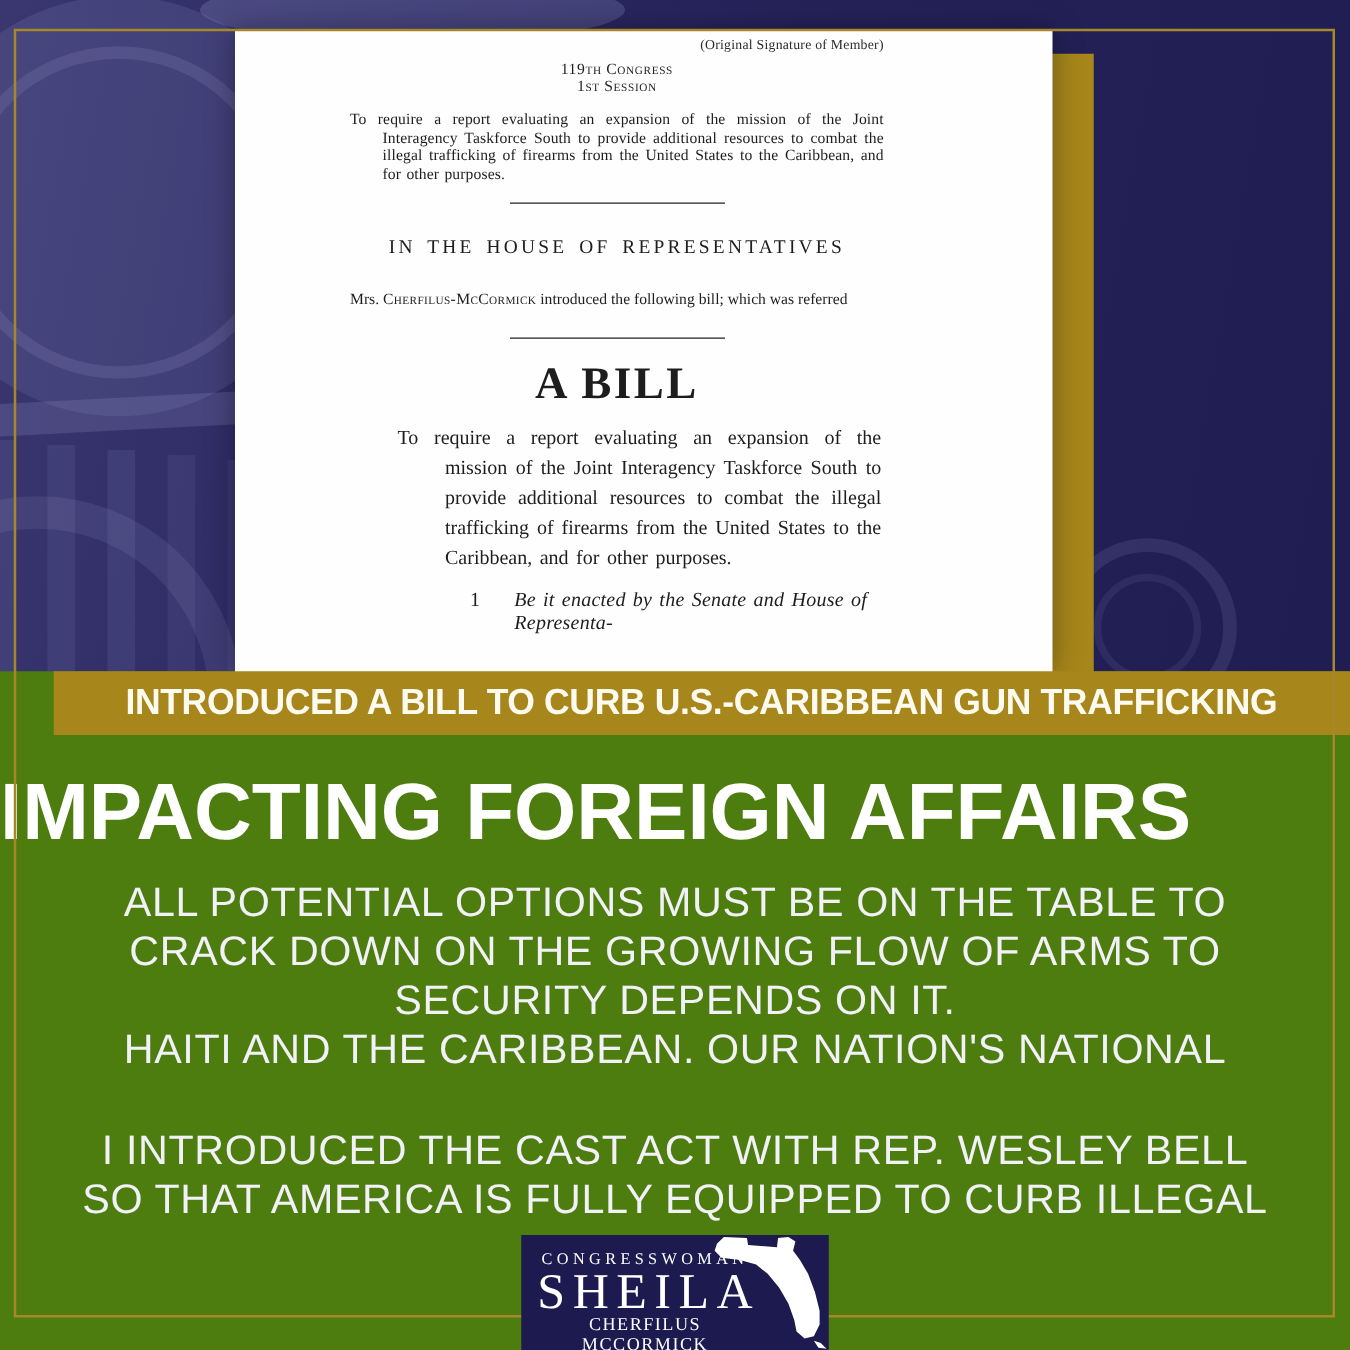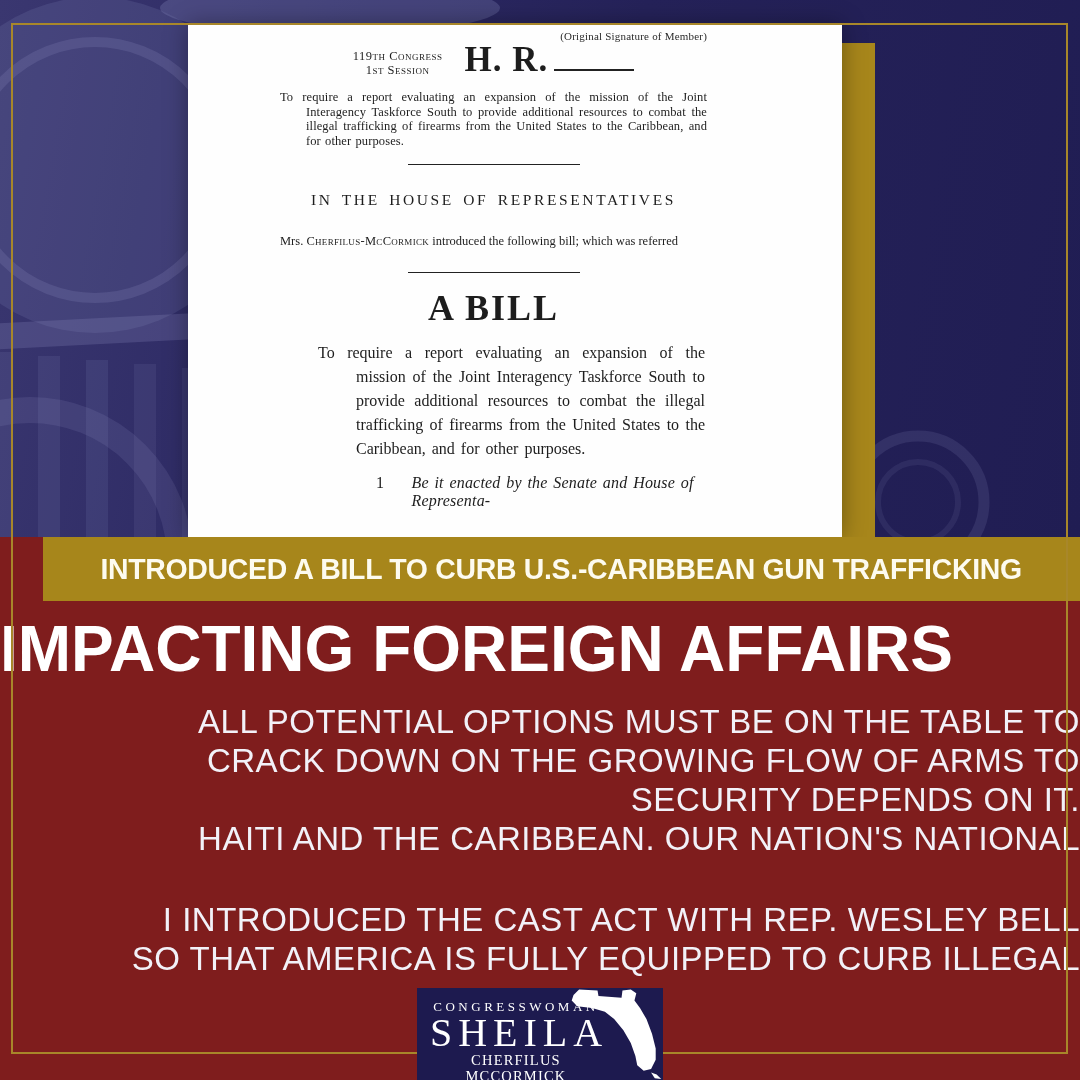--- a/index.html
+++ b/index.html
@@ -1,18 +1,18 @@
 <!DOCTYPE html>
 <html><head>
 <meta charset="utf-8">
 <style>
   html,body{margin:0;padding:0;background:#101028;}
   .canvas{
     position:relative;width:1080px;height:1080px;overflow:hidden;
-    background:#7f1d1d;
+    background:#4d7c0f;
     font-family:"Liberation Sans",sans-serif;
   }
   
   .photo{
     position:absolute;left:0;top:0;width:1080px;height:537px;
     background:linear-gradient(100deg,#3a3770 0%,#2d2a64 28%,#252259 55%,#201d53 100%);
   }
   .photo svg{position:absolute;left:0;top:0;}
   
   .frame{
@@ -51,34 +51,34 @@
   .preamble2{
     margin-top:12px;margin-left:38px;margin-right:2px;
     font-size:16px;line-height:24px;text-align:justify;
     padding-left:38px;text-indent:-38px;word-spacing:2px;
   }
   .enacting{display:flex;margin-top:13px;font-size:16px;}
   .enacting .num{margin-left:96px;width:44px;}
   .enacting .clause{font-style:italic;letter-spacing:.2px;word-spacing:1.5px;}
   
   .banner{
-    position:absolute;left:43px;top:537px;width:1037px;height:64px;
+    position:absolute;left:43px;top:537px;width:1037px;height:51px;
     background:#a7861b;z-index:4;display:flex;align-items:center;justify-content:center;
   }
   .banner .txt{
     color:#fdfbef;font-weight:bold;font-size:29px;letter-spacing:-0.3px;
     white-space:nowrap;transform:scaleX(.98);
   }
   
   .headline{
     position:absolute;left:0;top:607px;width:864px;text-align:center;
     color:#ffffff;font-weight:bold;font-size:64px;letter-spacing:0px;
     line-height:84px;white-space:nowrap;z-index:4;
   }
-  .quote{position:absolute;left:0;width:1080px;text-align:right;color:#f2f1f8;z-index:4;}
+  .quote{position:absolute;left:0;width:1080px;text-align:center;color:#f2f1f8;z-index:4;}
   .quote .ln{font-size:33px;line-height:39px;letter-spacing:.5px;white-space:nowrap;}
   .q1{top:702px;}
   .q2{top:900px;}
   
   .logo{
     position:absolute;left:50%;top:988px;transform:translateX(-50%);
     width:246px;height:92px;background:#1d1a4f;z-index:7;
   }
   .logo-text{position:absolute;left:6px;top:12px;width:186px;text-align:center;color:#ffffff;
     font-family:"Liberation Serif",serif;}
@@ -111,21 +111,20 @@
 
   <div class="accent"></div>
 
   <div class="doc">
     <div class="sig">(Original Signature of Member)</div>
     <div class="congress-row">
       <div class="congress-col">
         <div>119th Congress</div>
         <div>1st Session</div>
       </div>
-      <div class="hr"><span>H. R.</span><span class="blank"></span></div>
     </div>
     <div class="preamble">To require a report evaluating an expansion of the mission of the Joint Interagency Taskforce South to provide additional resources to combat the illegal trafficking of firearms from the United States to the Caribbean, and for other purposes.</div>
     <div class="rule"></div>
     <div class="chamber">IN THE HOUSE OF REPRESENTATIVES</div>
     <div class="intro">
       <div>
         <span>Mrs.</span>
         <span class="scaps">Cherfilus-McCormick</span>
         <span>introduced the following bill; which was referred</span>
       </div>

